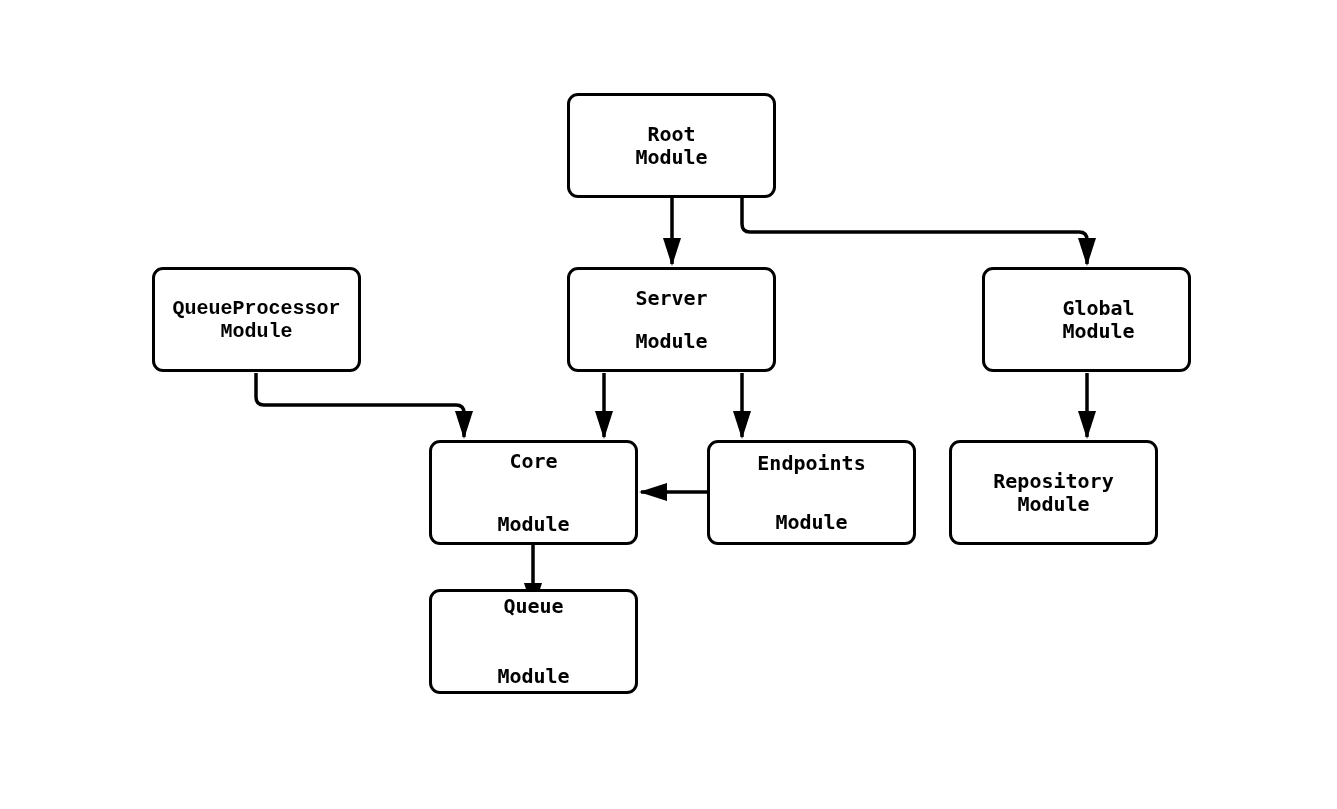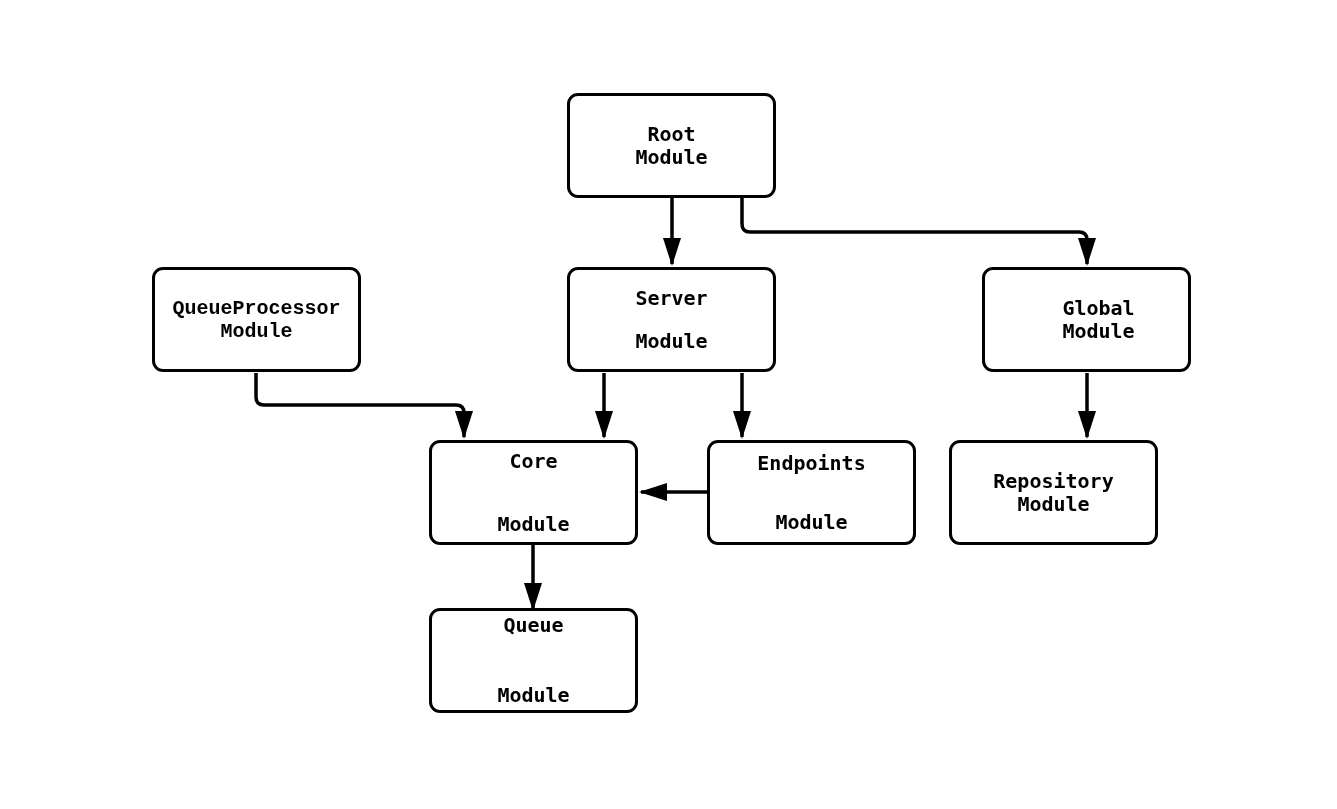--- a/index.html
+++ b/index.html
@@ -98,18 +98,18 @@
   <div class="node" style="left:688px; top:440px;gap:36px;">
     <span>Endpoints</span>
     <span>Module</span>
   </div>
 
   <div class="node" style="left:930px; top:440px;">
     <span>Repository</span>
     <span>Module</span>
   </div>
 
-  <div class="node" style="left:410px; top:608px;gap:47px;">
+  <div class="node" style="left:410px; top:589px;gap:47px;">
     <span>Queue</span>
     <span>Module</span>
   </div>
 
 </div>
 
 </body></html>

